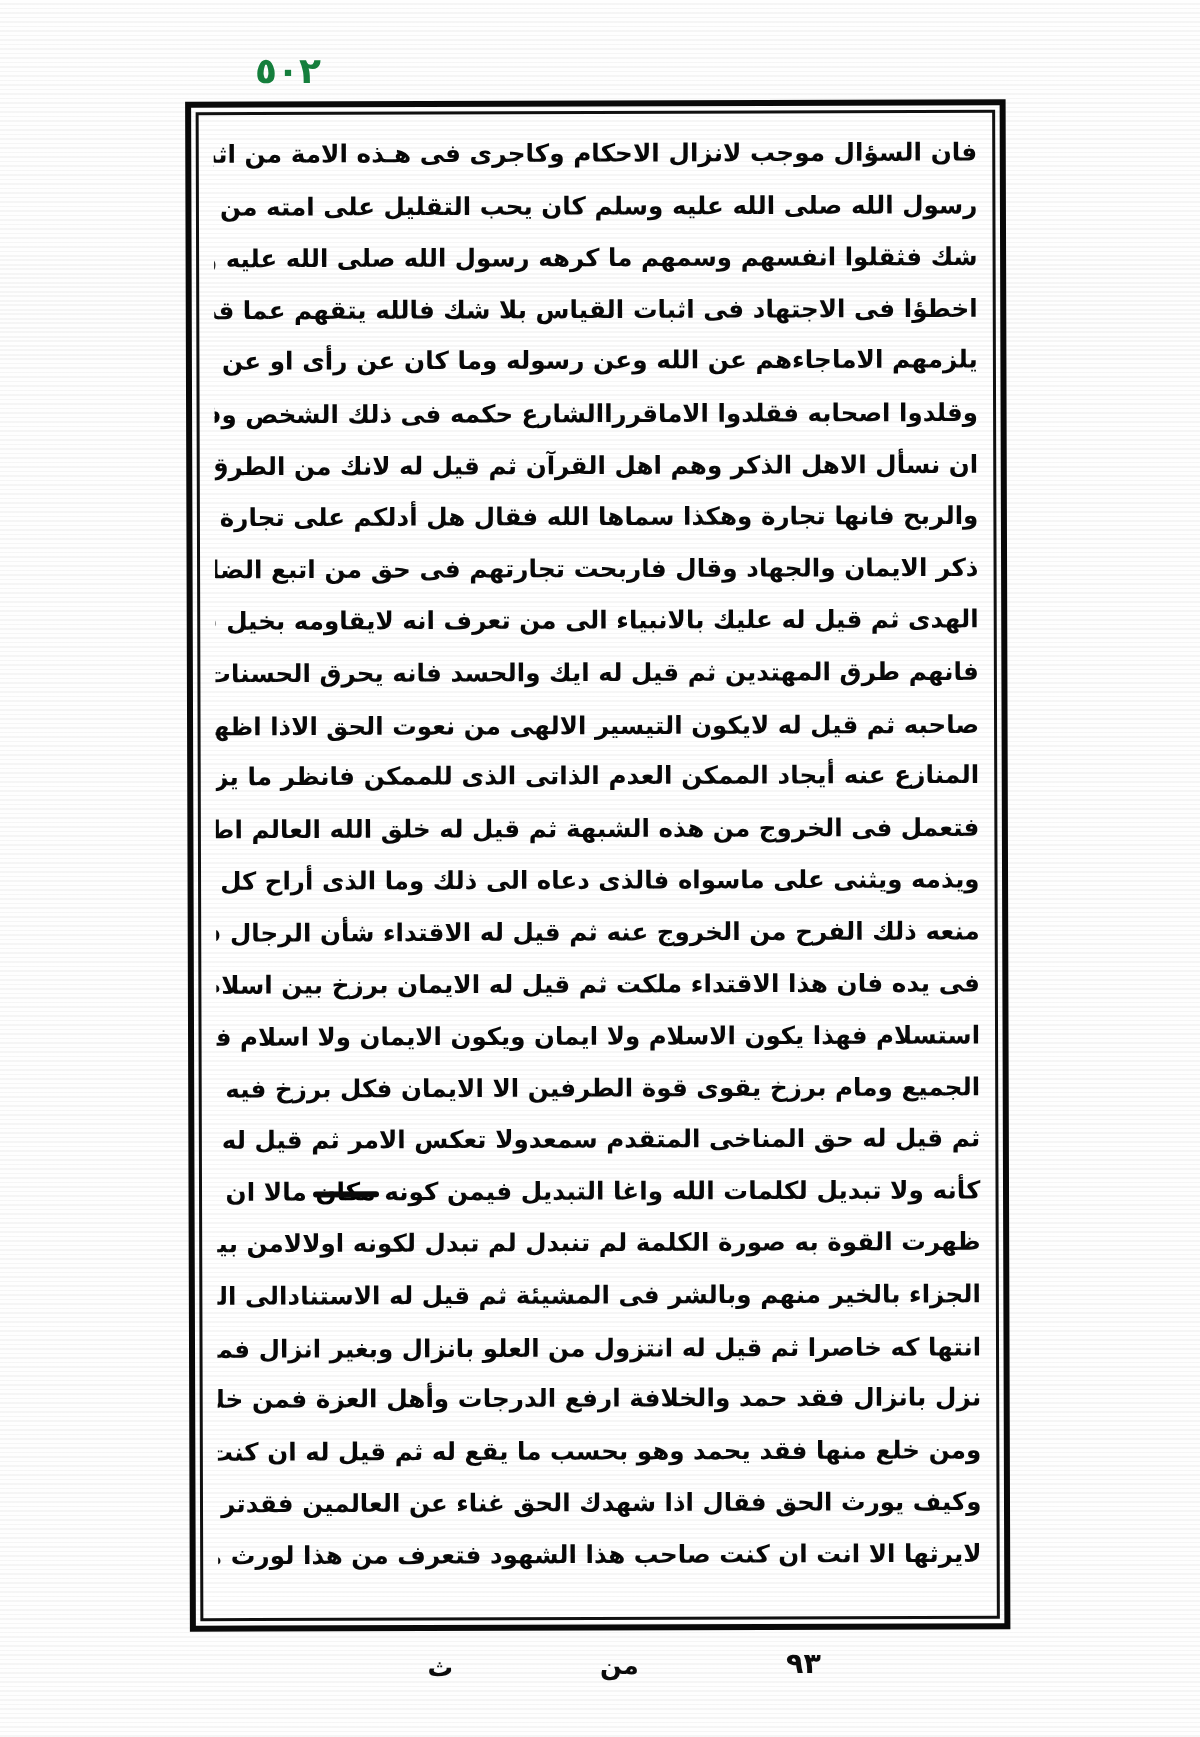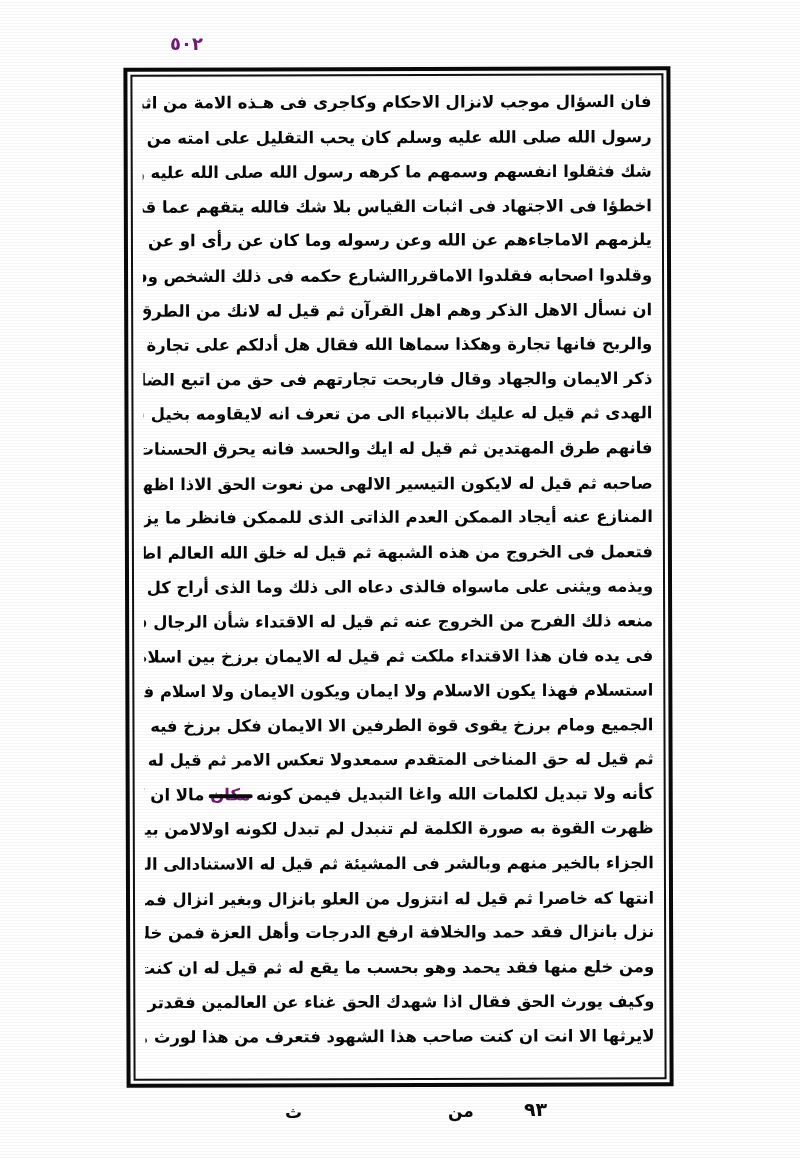--- a/index.html
+++ b/index.html
@@ -21,24 +21,24 @@
     inset: 0;
     background: #fefefe;
   }
 
   
   .folio-number {
     position: absolute;
     left: 170px;
     top: 33px;
     font-family: "DejaVu Sans", sans-serif;
-    font-size: 18px;
+    font-size: 24px;
     font-weight: 700;
     letter-spacing: 1px;
-    color: #701a75;
+    color: #15803d;
     direction: rtl;
     unicode-bidi: bidi-override;
   }
 
   
   .text-frame {
     position: absolute;
     left: 125px;
     top: 67px;
     width: 547px;
@@ -99,21 +99,21 @@
   }
 
   
   .ms-line:nth-child(3n)   > span.ms-text { transform: scaleX(0.99) translateY(0.4px); }
   .ms-line:nth-child(4n+1) > span.ms-text { transform: scaleX(1.0) translateY(-0.3px); }
 
   
   .struck {
     position: relative;
     display: inline-block;
-    color: #701a75;
+    color: #000000;
   }
   .struck::after {
     content: "";
     position: absolute;
     left: -2px;
     right: -2px;
     top: 48%;
     height: 4px;
     background: #0a0a0a;
     border-radius: 2px;
@@ -131,21 +131,21 @@
     position: absolute;
     font-family: "DejaVu Sans", sans-serif;
     font-size: 17px;
     font-weight: 700;
     color: #0b0b0b;
     direction: rtl;
     unicode-bidi: bidi-override;
     white-space: nowrap;
   }
   .footer-signature  { left: 160px; top: 4px; }
-  .footer-min        { left: 275px; top: 3px; margin-left: 48px; }
+  .footer-min        { left: 275px; top: 3px; }
   .footer-quire      { left: 399px; top: 0px; font-size: 19px; }
 
   
   .scan-grain {
     position: absolute;
     inset: 0;
     pointer-events: none;
     opacity: 0.035;
     background:
       repeating-linear-gradient(0deg, #000 0px, #000 1px, transparent 1px, transparent 3px);

